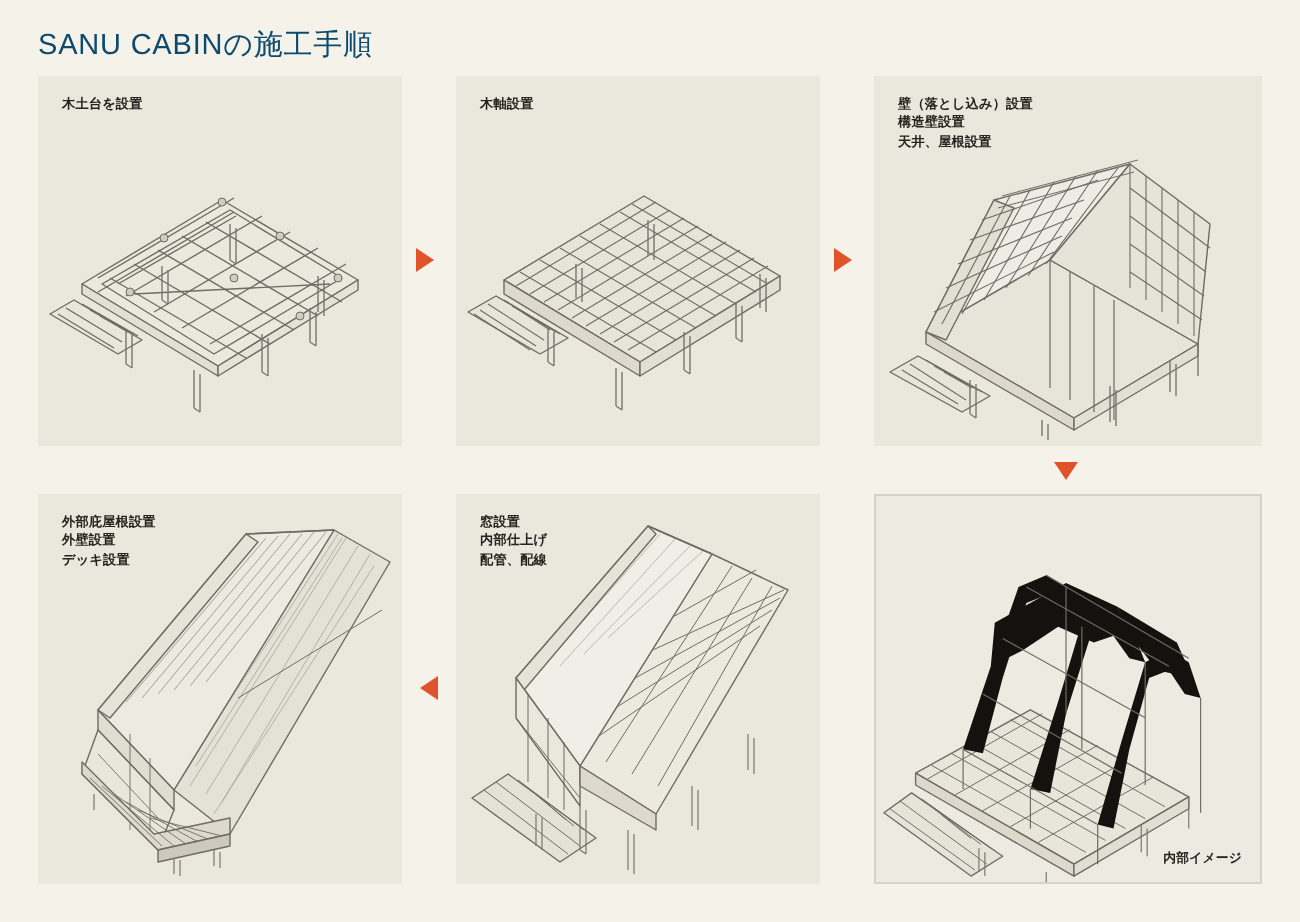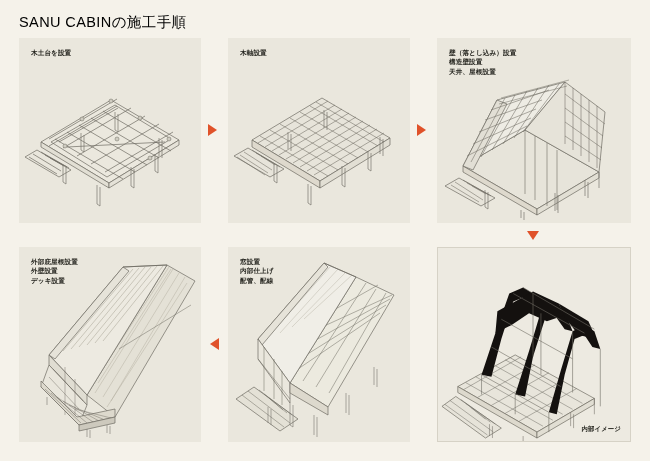--- a/index.html
+++ b/index.html
@@ -7,21 +7,21 @@
     width:650px;height:461px;
     background:#f5f2ea;
     font-family:"Liberation Sans","DejaVu Sans",sans-serif;
     overflow:hidden;
     position:relative;
     color:#2b2b28;
   }
   #page-title{
     position:absolute;left:19px;top:13px;
     font-size:14.5px;letter-spacing:.4px;
-    font-weight:400;color:#000000;
+    font-weight:400;color:#0c4a6e;
     white-space:nowrap;
   }
 
   .panel{
     position:absolute;
     background:#eae7dd;
     box-sizing:border-box;
   }
   .panel.bordered{
     background:#edeae1;

